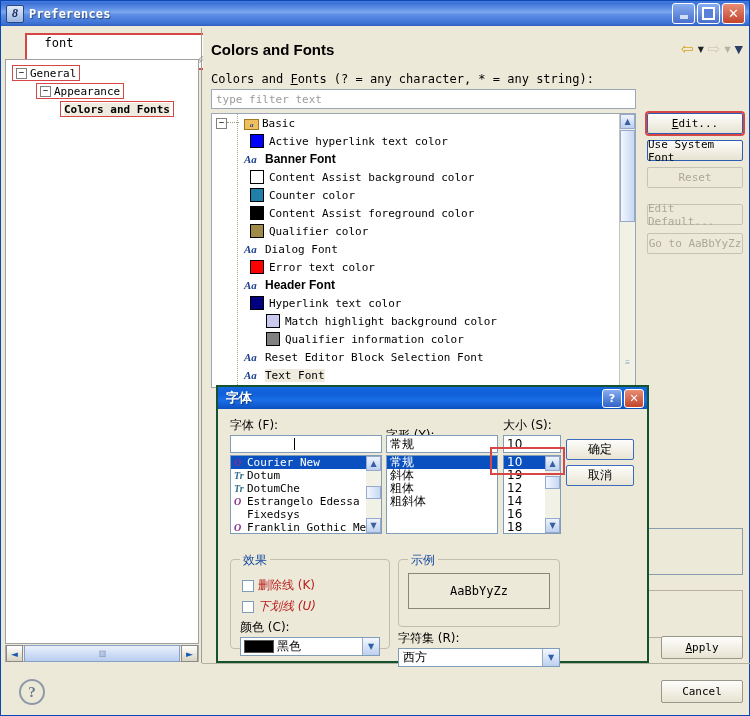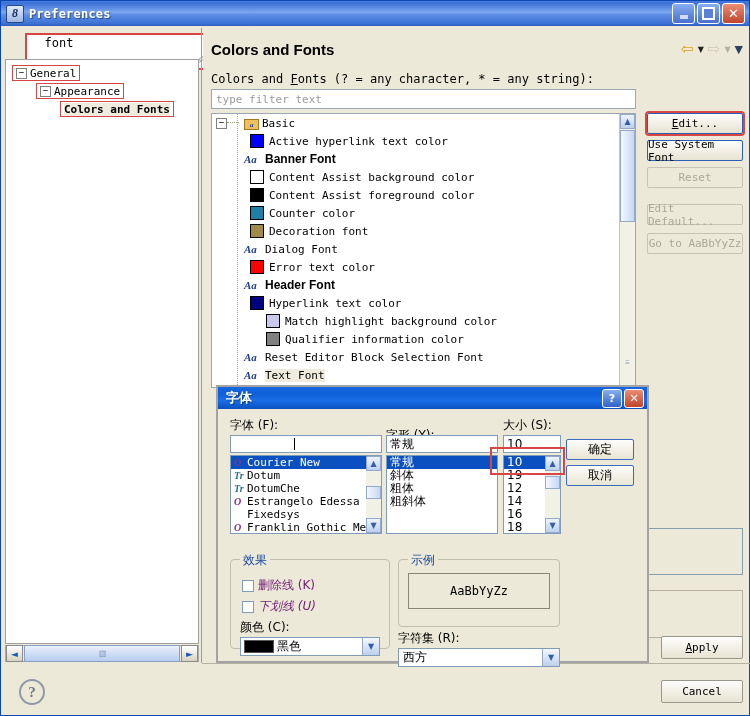--- a/index.html
+++ b/index.html
@@ -141,21 +141,21 @@
   .bigbtn{position:absolute;left:660px;width:82px;height:23px;box-sizing:border-box;
     background:linear-gradient(to bottom,#fdfdfb,#e7e3d2);border:1px solid #9a968a;border-radius:2px;
     font-family:"DejaVu Sans Mono",monospace;font-size:11px;color:#000;
     display:flex;align-items:center;justify-content:center;}
   .bigbtn u{text-decoration:underline;}
 
   .botline{position:absolute;left:201px;top:662px;width:548px;height:1px;background:#b5b1a1;}
 
   
   .dlg{position:absolute;left:215px;top:384px;width:433px;height:278px;
-    border:2px solid #a3a3a3;background:#ece9d8;box-sizing:border-box;}
+    border:2px solid #14532d;background:#ece9d8;box-sizing:border-box;}
   .dlg-title{height:22px;width:100%;box-sizing:border-box;
     background:linear-gradient(to bottom,#1569e0 0%,#0f5fd8 30%,#1a6ee8 60%,#0a50c0 100%);
     display:flex;align-items:center;padding:0 3px;}
   .dlg-title .t{color:#fff;font-size:13px;font-weight:bold;margin-left:5px;
     font-family:"DejaVu Sans",sans-serif;text-shadow:1px 1px 1px rgba(0,0,0,.4);}
   .dlg-title .btns{margin-left:auto;display:flex;gap:2px;}
   .dbtn{width:18px;height:17px;border:1px solid #fff;border-radius:3px;
     display:flex;align-items:center;justify-content:center;font-size:11px;font-weight:bold;color:#fff;
     font-family:"DejaVu Sans",sans-serif;}
   .dbtn.q{background:linear-gradient(to bottom,#87adf0,#2f63c8);}
@@ -185,21 +185,21 @@
 
   .dokbtn{position:absolute;width:68px;height:21px;box-sizing:border-box;
     background:linear-gradient(to bottom,#fdfdfb,#e9e5d4);border:1px solid #3a6bbf;border-radius:2px;
     display:flex;align-items:center;justify-content:center;font-size:12px;color:#000;
     font-family:"DejaVu Sans",sans-serif;}
 
   .group{position:absolute;border:1px solid #c2beae;border-radius:4px;box-sizing:border-box;}
   .group-title{position:absolute;font-size:12px;color:#15489e;background:#ece9d8;padding:0 3px;
     font-family:"DejaVu Sans",sans-serif;}
 
-  .cbrow{position:absolute;display:flex;align-items:center;font-size:12px;color:#701a75;
+  .cbrow{position:absolute;display:flex;align-items:center;font-size:12px;color:#b91c1c;
     font-family:"DejaVu Sans",sans-serif;}
   .cbox{width:12px;height:12px;border:1px solid #7f9db9;background:#fff;margin-right:4px;box-sizing:border-box;}
 
   .combo{position:absolute;background:#fff;border:1px solid #7f9db9;box-sizing:border-box;
     display:flex;align-items:center;font-size:12px;color:#000;font-family:"DejaVu Sans",sans-serif;}
   .combo .arrow{margin-left:auto;width:17px;height:100%;box-sizing:border-box;
     background:linear-gradient(to bottom,#f4f8ff,#bdd0ef);border-left:1px solid #9ab;
     display:flex;align-items:center;justify-content:center;color:#2f5fa8;font-size:8px;}
   .blackswatch{width:28px;height:11px;background:#000;border:1px solid #555;margin:0 3px 0 3px;}
 
@@ -299,30 +299,30 @@
       </div>
       <div class="trow" style="padding-left:32px;">
         <span class="aa">Aa</span>
         <span class="tlabel bold">Banner Font</span>
       </div>
       <div class="trow" style="padding-left:38px;">
         <span class="swatch" style="background:#ffffff"></span>
         <span class="tlabel">Content Assist background color</span>
       </div>
       <div class="trow" style="padding-left:38px;">
+        <span class="swatch" style="background:#1f7fa8"></span>
+        <span class="tlabel">Counter color</span>
+      </div>
+      <div class="trow" style="padding-left:38px;">
         <span class="swatch" style="background:#000000"></span>
         <span class="tlabel">Content Assist foreground color</span>
       </div>
       <div class="trow" style="padding-left:38px;">
-        <span class="swatch" style="background:#1f7fa8"></span>
-        <span class="tlabel">Counter color</span>
-      </div>
-      <div class="trow" style="padding-left:38px;">
         <span class="swatch" style="background:#a08a4a"></span>
-        <span class="tlabel">Decoration font</span>
+        <span class="tlabel">Qualifier color</span>
       </div>
       <div class="trow" style="padding-left:32px;">
         <span class="aa">Aa</span>
         <span class="tlabel">Dialog Font</span>
       </div>
       <div class="trow" style="padding-left:38px;">
         <span class="swatch" style="background:#ff0000"></span>
         <span class="tlabel">Error text color</span>
       </div>
       <div class="trow" style="padding-left:32px;">

